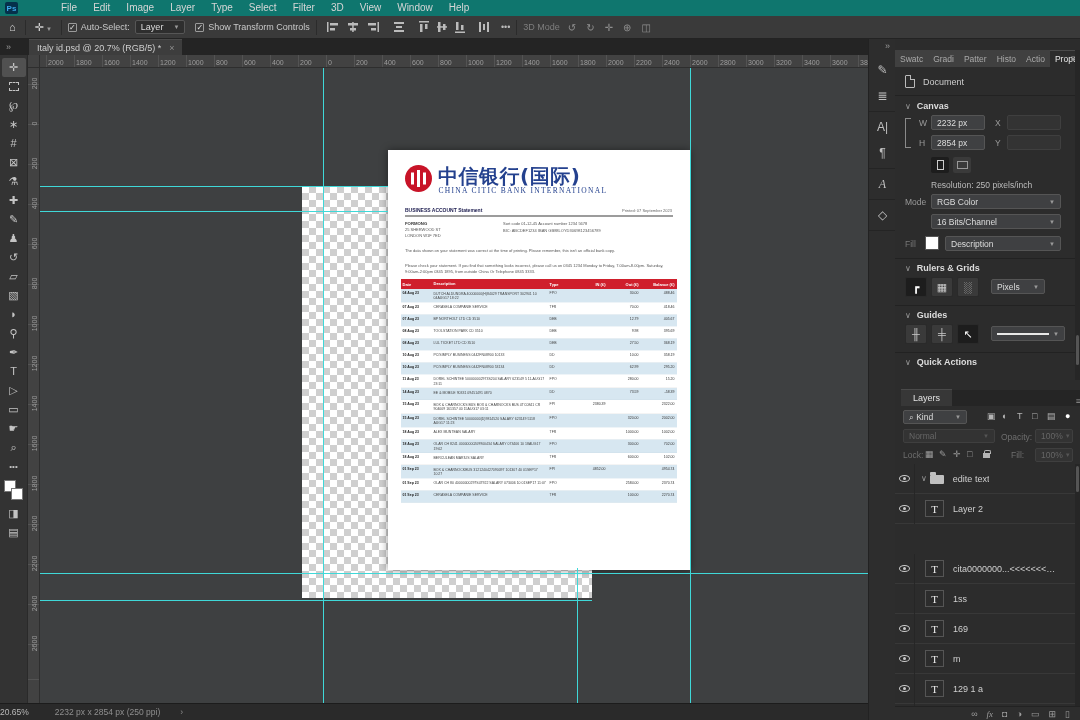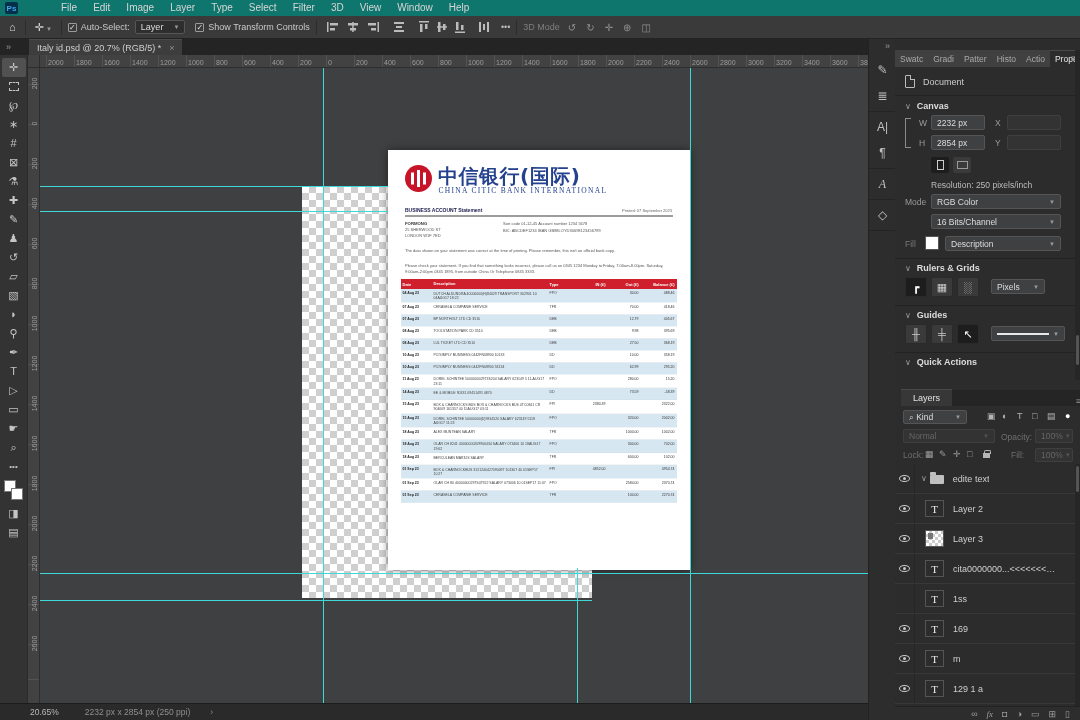--- a/index.html
+++ b/index.html
@@ -75,21 +75,21 @@
   .st-r.alt{background:#d7e7f1;border-bottom:1px solid #cfdfe9}
   .c0{width:62px;padding:4px 3px;font-weight:bold;color:#222}
   .c1{width:232px;padding:4px 3px;color:#444;line-height:1.3}
   .c2{width:58px;padding:4px 3px;color:#444}
   .c3{width:62px;padding:4px 5px;text-align:right;color:#333}
   .c4{width:66px;padding:4px 5px;text-align:right;color:#333}
   .c5{width:72px;padding:4px 5px;text-align:right;color:#333}
   .st-h .c0,.st-h .c1,.st-h .c2,.st-h .c3,.st-h .c4,.st-h .c5{color:#fff;font-weight:bold;padding-top:0;padding-bottom:0}
 
   
-  #statusbar{position:absolute;left:0;top:703px;width:868px;height:17px;background:#2a2a2a;border-top:1px solid #1c1c1c;display:flex;align-items:center;font-size:8.5px;color:#b9b9b9;padding-left:30px;z-index:22}
+  #statusbar{position:absolute;left:0;top:703px;width:868px;height:17px;background:#2a2a2a;border-top:1px solid #1c1c1c;display:flex;align-items:center;font-size:8.5px;color:#b9b9b9;z-index:22}
   #statusbar .dims{margin-left:26px;color:#8f8f8f}
   #statusbar .sb-chev{margin-left:20px;color:#8f8f8f}
 
   
   #strip{position:absolute;left:868px;top:39px;width:27px;height:681px;background:#2d2d2d;border-left:1px solid #222;z-index:25}
   #strip .chev{display:block;text-align:right;padding:2px 5px 4px 0}
   .strip-ico{width:27px;height:26px;display:flex;align-items:center;justify-content:center;color:#c0c0c0;font-size:12px;border-bottom:0}
   .strip-group{border-bottom:1px solid #242424;padding:2px 0}
 
   
@@ -666,27 +666,20 @@
         <span class="folder"></span>
         <span class="lname">edite text</span>
       </div>
       <div class="lrow" style="top: 30px;">
         <div class="eyecell">
           <span class="eye"></span>
         </div>
         <span class="lthumb">T</span>
         <span class="lname">Layer 2</span>
       </div>
-      <div class="lrow" style="top: 60px;">
-        <div class="eyecell">
-          <span class="eye"></span>
-        </div>
-        <span class="lthumb checker"></span>
-        <span class="lname">Layer 3</span>
-      </div>
       <div class="lrow" style="top: 90px;">
         <div class="eyecell">
           <span class="eye"></span>
         </div>
         <span class="lthumb">T</span>
         <span class="lname">cita0000000...&lt;&lt;&lt;&lt;&lt;&lt;&lt;&lt;&lt;0 d</span>
       </div>
       <div class="lrow" style="top: 120px;">
         <div class="eyecell"></div>
         <span class="lthumb">T</span>

